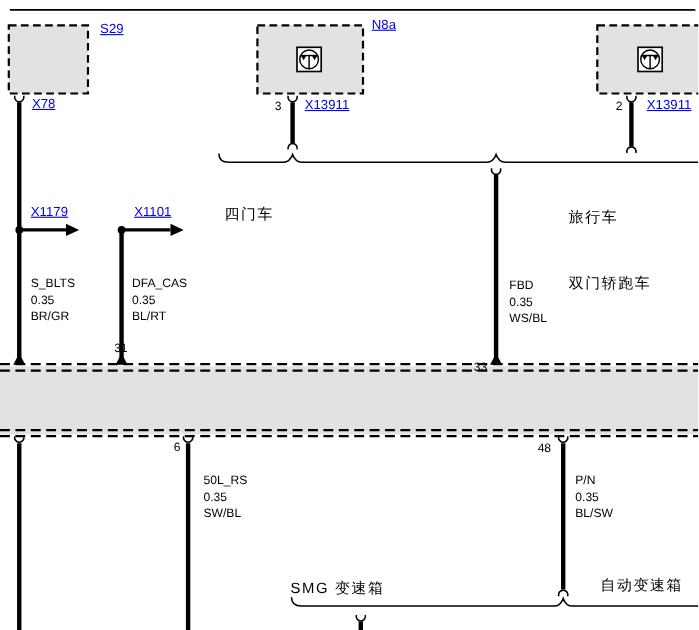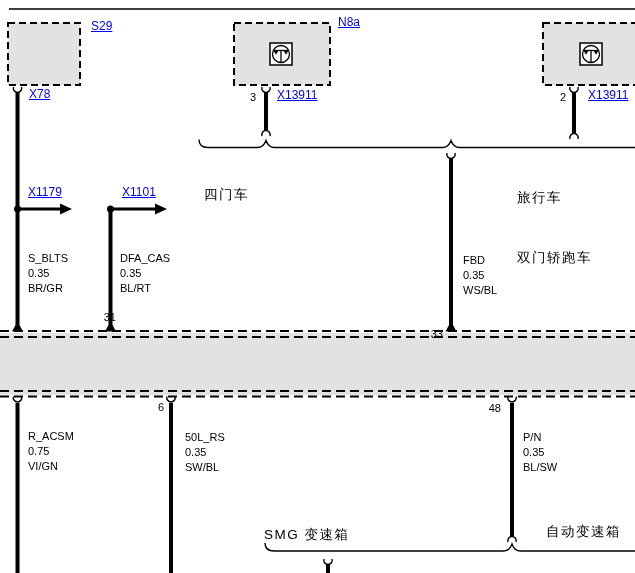--- a/index.html
+++ b/index.html
@@ -1,17 +1,17 @@
 <!DOCTYPE html>
 <html><head>
 <meta charset="utf-8">
 <style>
   html,body{margin:0;padding:0;background:#fff;}
   .stage{position:relative;width:635px;height:573px;background:#ffffff;
-         font-family:"Liberation Sans", sans-serif;overflow:hidden;}
+         font-family:"Liberation Sans", sans-serif;overflow:hidden;border-radius:19px;}
   .stage svg{position:absolute;left:0;top:0;}
   .lbl{position:absolute;font-size:11px;line-height:13px;color:#000;white-space:nowrap;}
   .link{font-size:12px;color:#0000EE;text-decoration:underline;cursor:pointer;}
   .pin{width:26px;text-align:right;}
   .wire-lbl div{line-height:15px;}
   .cjk{font-size:13.5px;letter-spacing:1.5px;margin-top:28px;}
 </style>
 </head>
 <body>
 
@@ -124,25 +124,20 @@
   <div class="lbl wire-lbl" style="left:120px;top:251px">
     <div>DFA_CAS</div>
     <div>0.35</div>
     <div>BL/RT</div>
   </div>
   <div class="lbl wire-lbl" style="left:463px;top:253px">
     <div>FBD</div>
     <div>0.35</div>
     <div>WS/BL</div>
   </div>
-  <div class="lbl wire-lbl" style="left:28px;top:429px">
-    <div>R_ACSM</div>
-    <div>0.75</div>
-    <div>VI/GN</div>
-  </div>
   <div class="lbl wire-lbl" style="left:185px;top:430px">
     <div>50L_RS</div>
     <div>0.35</div>
     <div>SW/BL</div>
   </div>
   <div class="lbl wire-lbl" style="left:523px;top:430px">
     <div>P/N</div>
     <div>0.35</div>
     <div>BL/SW</div>
   </div>

